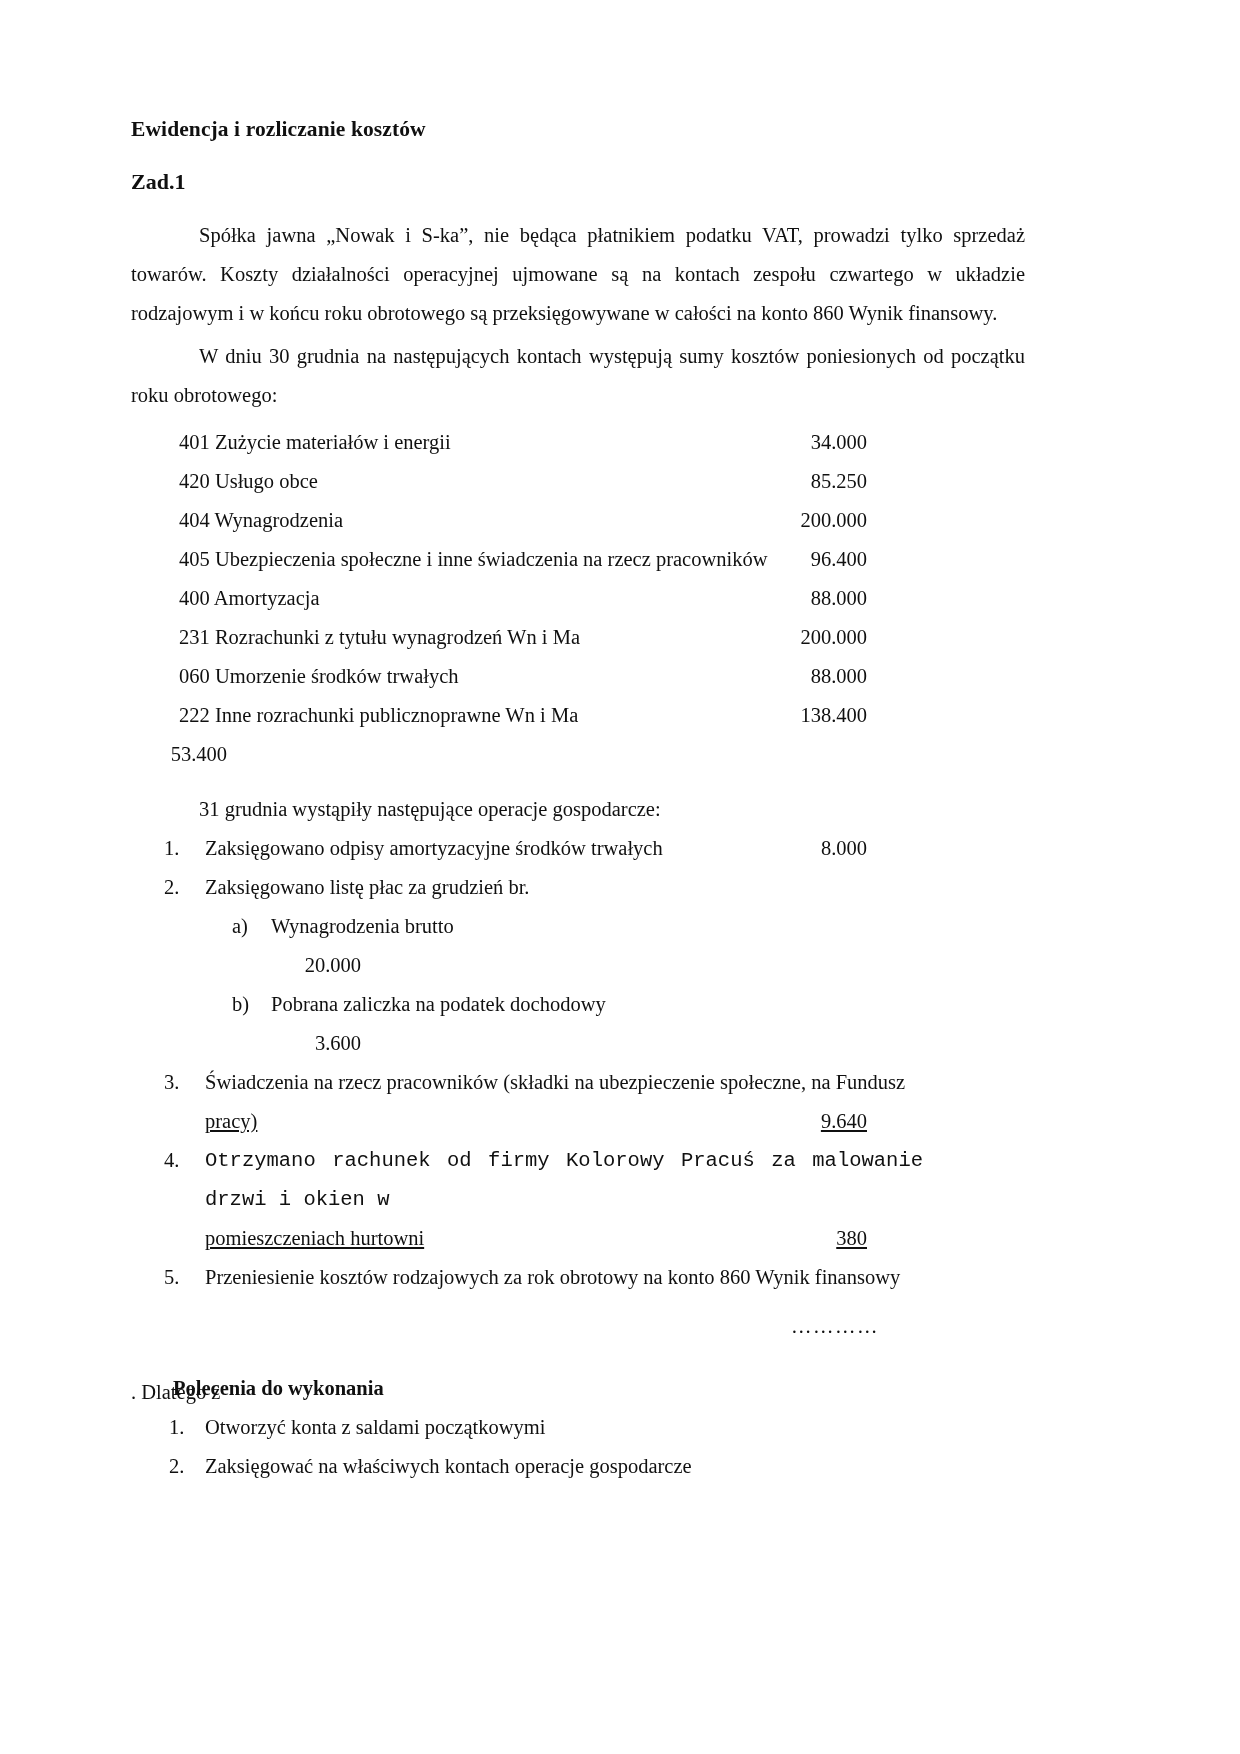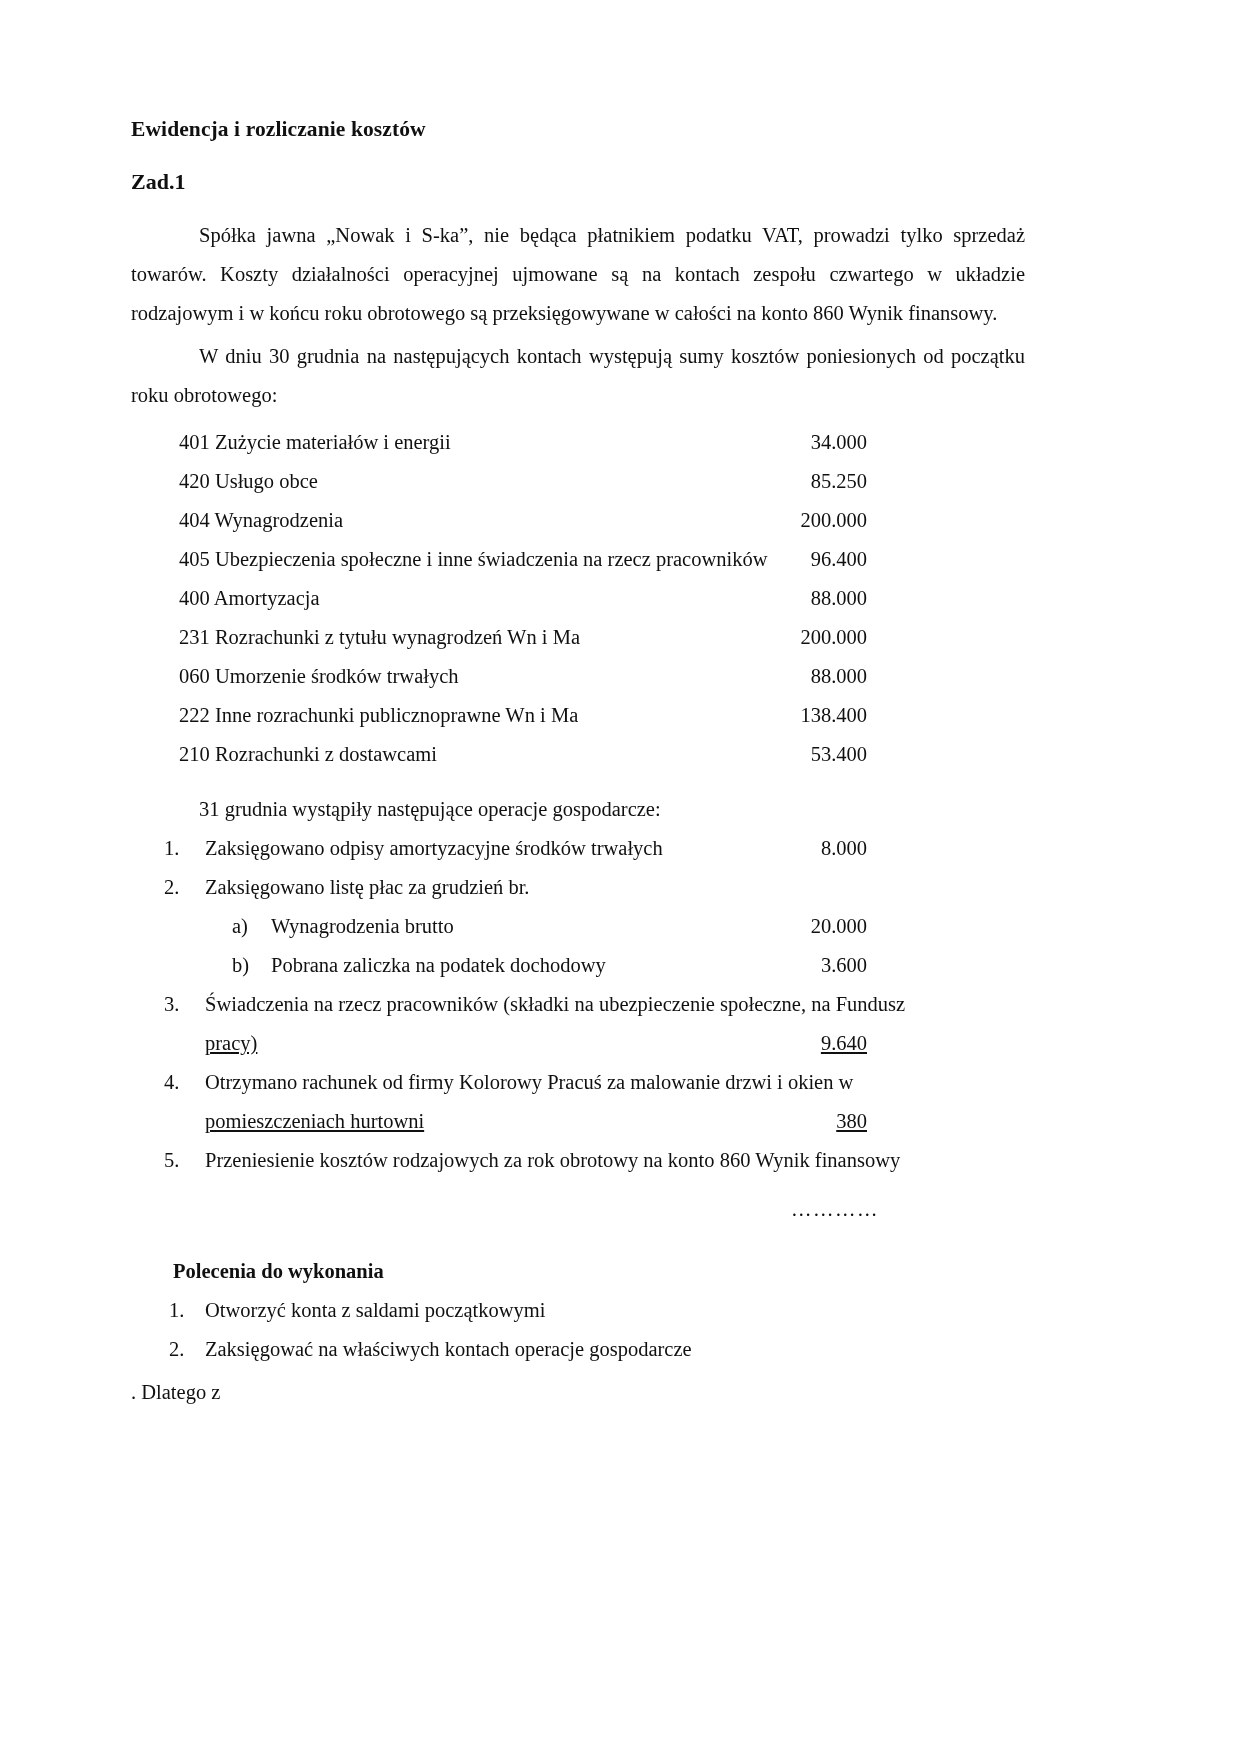--- a/index.html
+++ b/index.html
@@ -110,20 +110,21 @@
     align-items: baseline;
     width: 662px;
   }
   .op-line.wide { width: 718px; }
   .op-text {
     flex: 1 1 auto;
   }
   .op-text.justify {
     text-align: justify;
     text-justify: inter-word;
+    font-family: Liberation Mono, monospace;
   }
   .op-amount {
     flex: 0 0 auto;
     text-align: right;
     min-width: 90px;
     white-space: nowrap;
     padding-left: 12px;
   }
   .op-cont {
     display: flex;
@@ -148,20 +149,21 @@
   ol.subops > li > .marker {
     position: absolute;
     left: 27px;
     top: 0;
     width: 36px;
   }
   .sub-line {
     display: flex;
     align-items: baseline;
     width: 596px;
+    flex-direction: column;
   }
   .sub-text { flex: 1 1 auto; }
   .sub-amount {
     flex: 0 0 auto;
     text-align: right;
     min-width: 90px;
     white-space: nowrap;
   }
 
   
@@ -248,21 +250,20 @@
     </li>
     <li class="acct-row">
       <span class="acct-name">060 Umorzenie środków trwałych</span>
       <span class="acct-amount">88.000</span>
     </li>
     <li class="acct-row">
       <span class="acct-name">222 Inne rozrachunki publicznoprawne Wn i Ma</span>
       <span class="acct-amount">138.400</span>
     </li>
     <li class="acct-row">
-      <span class="acct-name">210 Rozrachunki z dostawcami</span>
       <span class="acct-amount">53.400</span>
     </li>
   </ul>
 
   <p class="ops-intro">31 grudnia wystąpiły następujące operacje gospodarcze:</p>
 
   <ol class="ops">
 
     <li>
       <span class="marker">1.</span>

